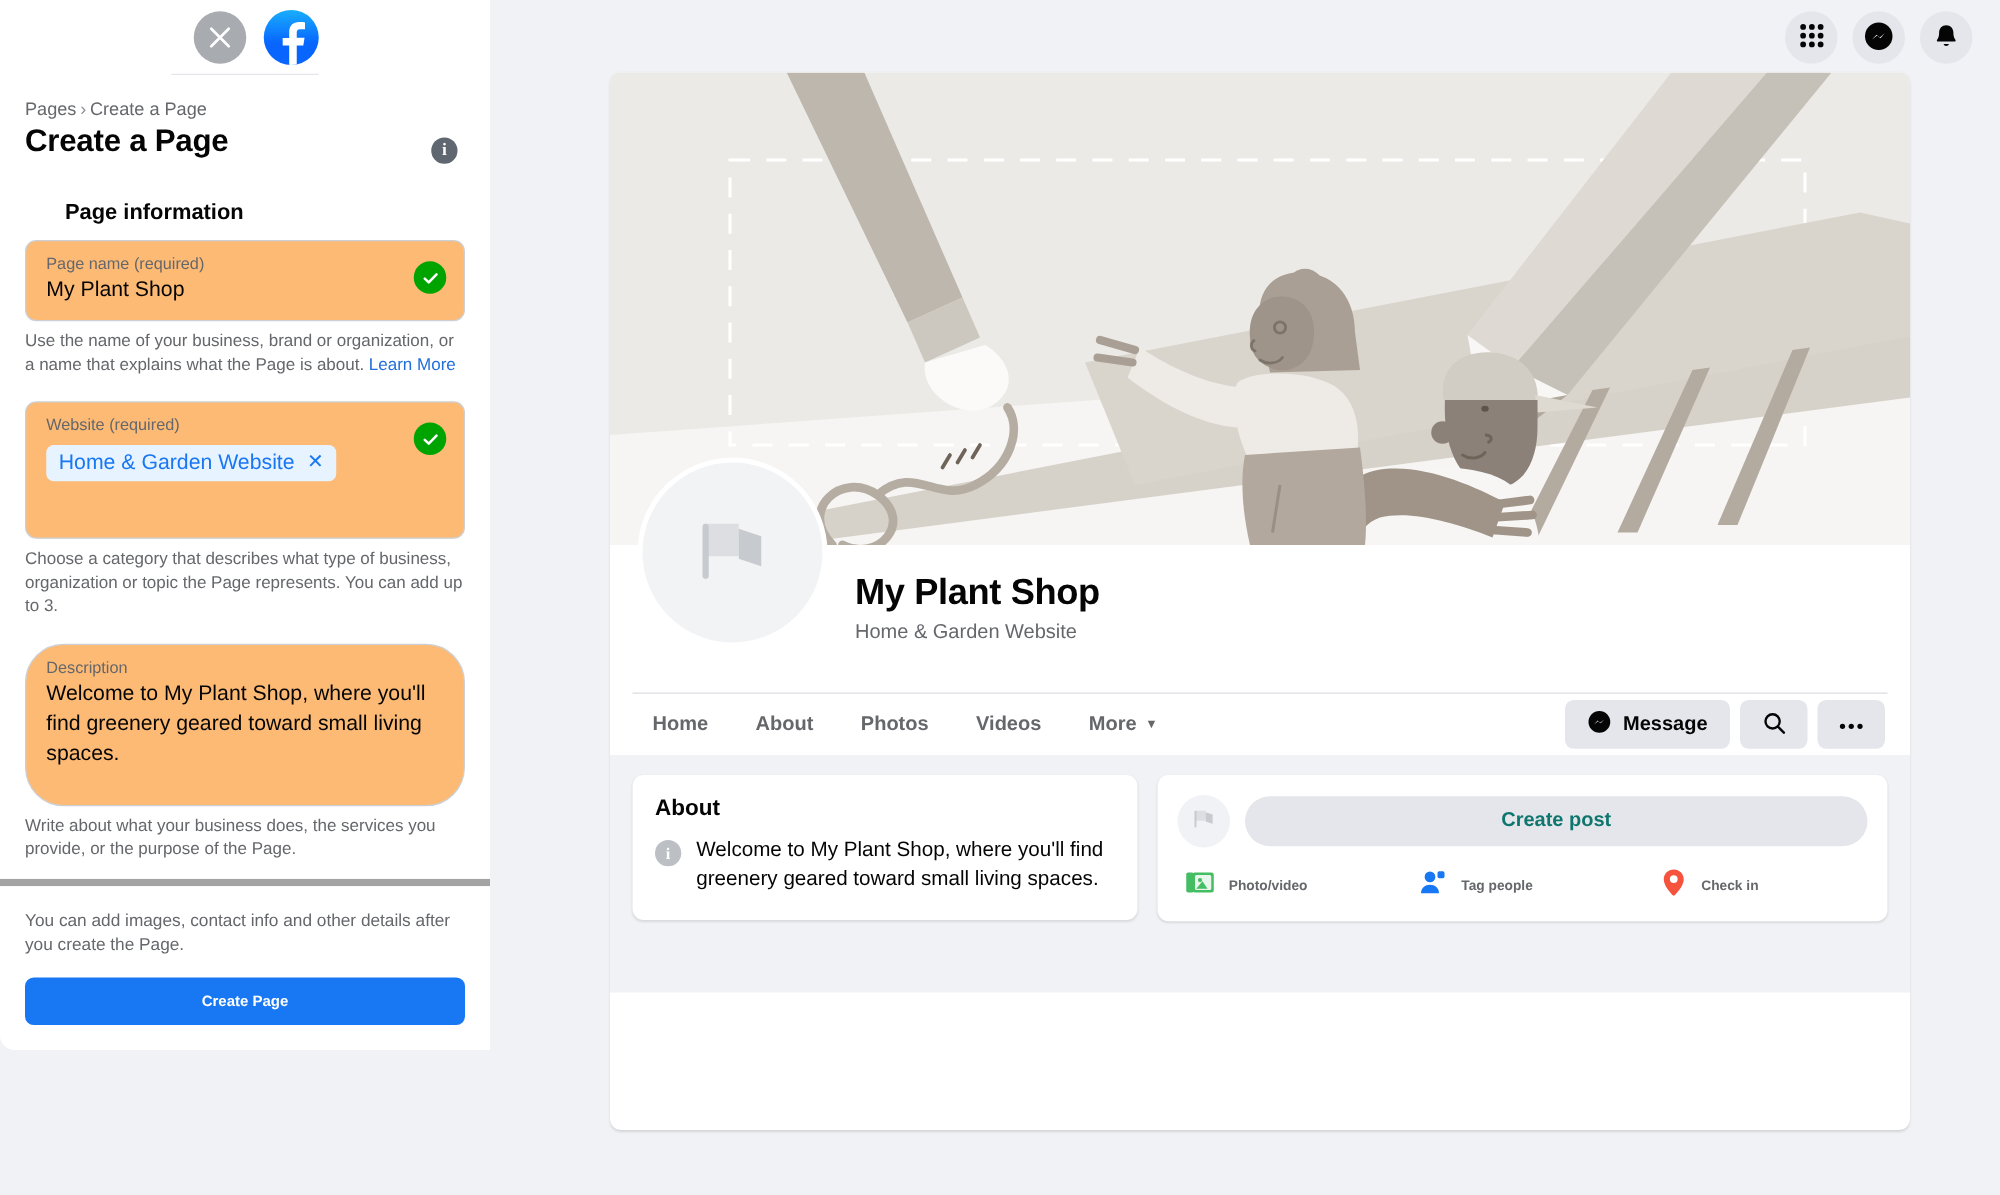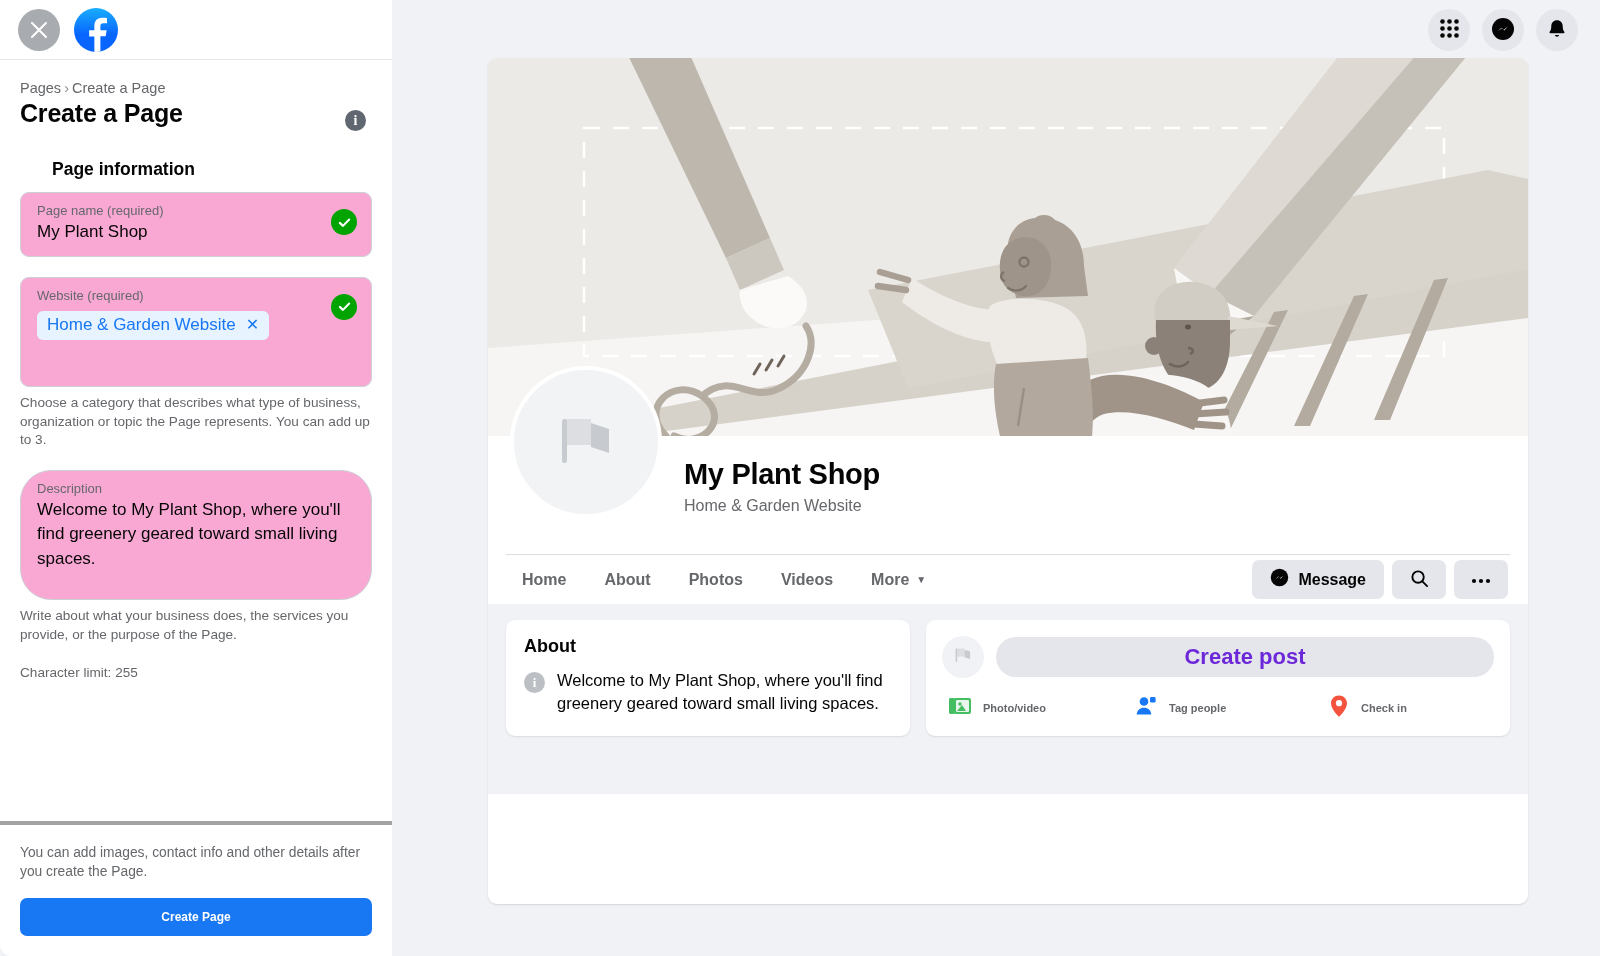--- a/index.html
+++ b/index.html
@@ -7,24 +7,24 @@
     width: 1600px; height: 956px;
     font-family: "Liberation Sans", sans-serif;
     background: #f0f2f5;
     overflow: hidden;
   }
   body { position: relative; }
 
   
   .left-panel {
     position: absolute; left: 0; top: 0;
-    width: 392px; height: 956px;
+    width: 392px; height: 840px;
     background: #ffffff;
     border-bottom-left-radius: 12px;
-    display: flex; flex-direction: column;
+    display: flex; flex-direction: column; align-items: center;
   }
   .lp-topbar {
     height: 60px; flex: 0 0 60px;
     display: flex; align-items: center;
     padding-left: 18px; gap: 14px;
     border-bottom: 1px solid #e4e6eb;
     background: #fff;
   }
   .close-btn {
     width: 42px; height: 42px; border-radius: 50%;
@@ -62,21 +62,21 @@
     font-size: 14px; font-weight: 700; font-family: "Liberation Serif", serif;
     margin-top: 12px; margin-right:6px; cursor:pointer; flex:0 0 auto;
   }
   h2.section-title {
     font-size: 17.5px; font-weight: 700; color:#050505;
     margin-top: 28px; margin-bottom: 12px; margin-left: 32px;
   }
 
   .field {
     border: 1px solid #ccd0d5; border-radius: 9px;
-    background:#f9a8d4; position: relative;
+    background:#fdba74; position: relative;
     padding: 9px 14px 11px 16px;
   }
   .field-label { font-size: 13px; color:#65676b; line-height:1.4; }
   .field-value { font-size: 17px; color:#050505; line-height:1.45; padding-right: 40px; }
   .check-badge {
     position:absolute; right: 14px; top: 16px;
     width: 26px; height: 26px; border-radius:50%;
     background:#00a400; display:flex; align-items:center; justify-content:center;
   }
   .helper {
@@ -94,21 +94,21 @@
   }
   .chip-label { font-size: 17px; color:#1877f2; font-weight:400; }
   .chip-x { font-size: 16px; color:#1877f2; cursor:pointer; line-height:1; }
 
   .field.description { min-height: 130px; border-radius: 31px; }
   .desc-value { font-size: 17px; color:#050505; line-height:1.42; }
   .charlimit { font-size: 13.6px; color:#65676b; margin-top: 20px; }
 
   .lp-footer {
     flex: 0 0 auto;
-    border-top: 4px solid #a3a3a3;
+    border-top: 6px solid #a3a3a3;
     padding: 18px 20px 20px 20px;
     background:#fff;
     border-bottom-left-radius: 12px;
   }
   .footer-note { font-size: 13.8px; color:#65676b; line-height:1.42; margin-bottom: 16px; }
   .create-btn {
     width:100%; height: 38px; border:none; border-radius: 7px;
     background:#1877f2; color:#fff; font-size:12px; font-weight:700;
     font-family:"Liberation Sans", sans-serif; cursor:pointer;
   }
@@ -213,21 +213,21 @@
     padding: 16px 16px 14px 16px;
   }
   .post-top { display:flex; align-items:center; gap: 12px; }
   .post-avatar {
     width: 42px; height:42px; border-radius:50%; background:#f0f2f5;
     display:flex; align-items:center; justify-content:center; flex:0 0 auto;
   }
   .post-input {
     flex:1 1 auto; height: 40px; background:#e4e6eb; border-radius: 20px;
     display:flex; align-items:center; justify-content:center;
-    font-size:22px; font-weight:700; color:#6d28d9; cursor:pointer;
+    font-size:16px; font-weight:700; color:#0f766e; cursor:pointer;
   }
   .post-actions {
     display:flex; align-items:center; margin-top: 16px; padding: 0 6px;
   }
   .post-action {
     display:flex; align-items:center; gap: 11px; cursor:pointer;
     flex: 1 1 0; justify-content:flex-start;
   }
   .post-action:nth-child(2) { padding-left: 26px; }
   .post-action:nth-child(3) { padding-left: 34px; }
@@ -268,20 +268,21 @@
 
     <div class="field">
       <div class="field-label">Page name (required)</div>
       <div class="field-value">My Plant Shop</div>
       <div class="check-badge">
         <svg width="15" height="15" viewBox="0 0 16 16">
             <path d="M3 8.4 L6.4 11.6 L13 4.8" stroke="#fff" stroke-width="2.2" fill="none" stroke-linecap="round" stroke-linejoin="round"></path>
           </svg>
       </div>
     </div>
+    <p class="helper"><span>Use the name of your business, brand or organization, or a name that explains what the Page is about. </span><a href="#">Learn More</a></p>
 
     <div class="spacer-20"></div>
 
     <div class="field category">
       <div class="field-label">Website (required)</div>
       <div class="chip">
         <span class="chip-label">Home &amp; Garden Website</span>
         <span class="chip-x">✕</span>
       </div>
       <div class="check-badge">

